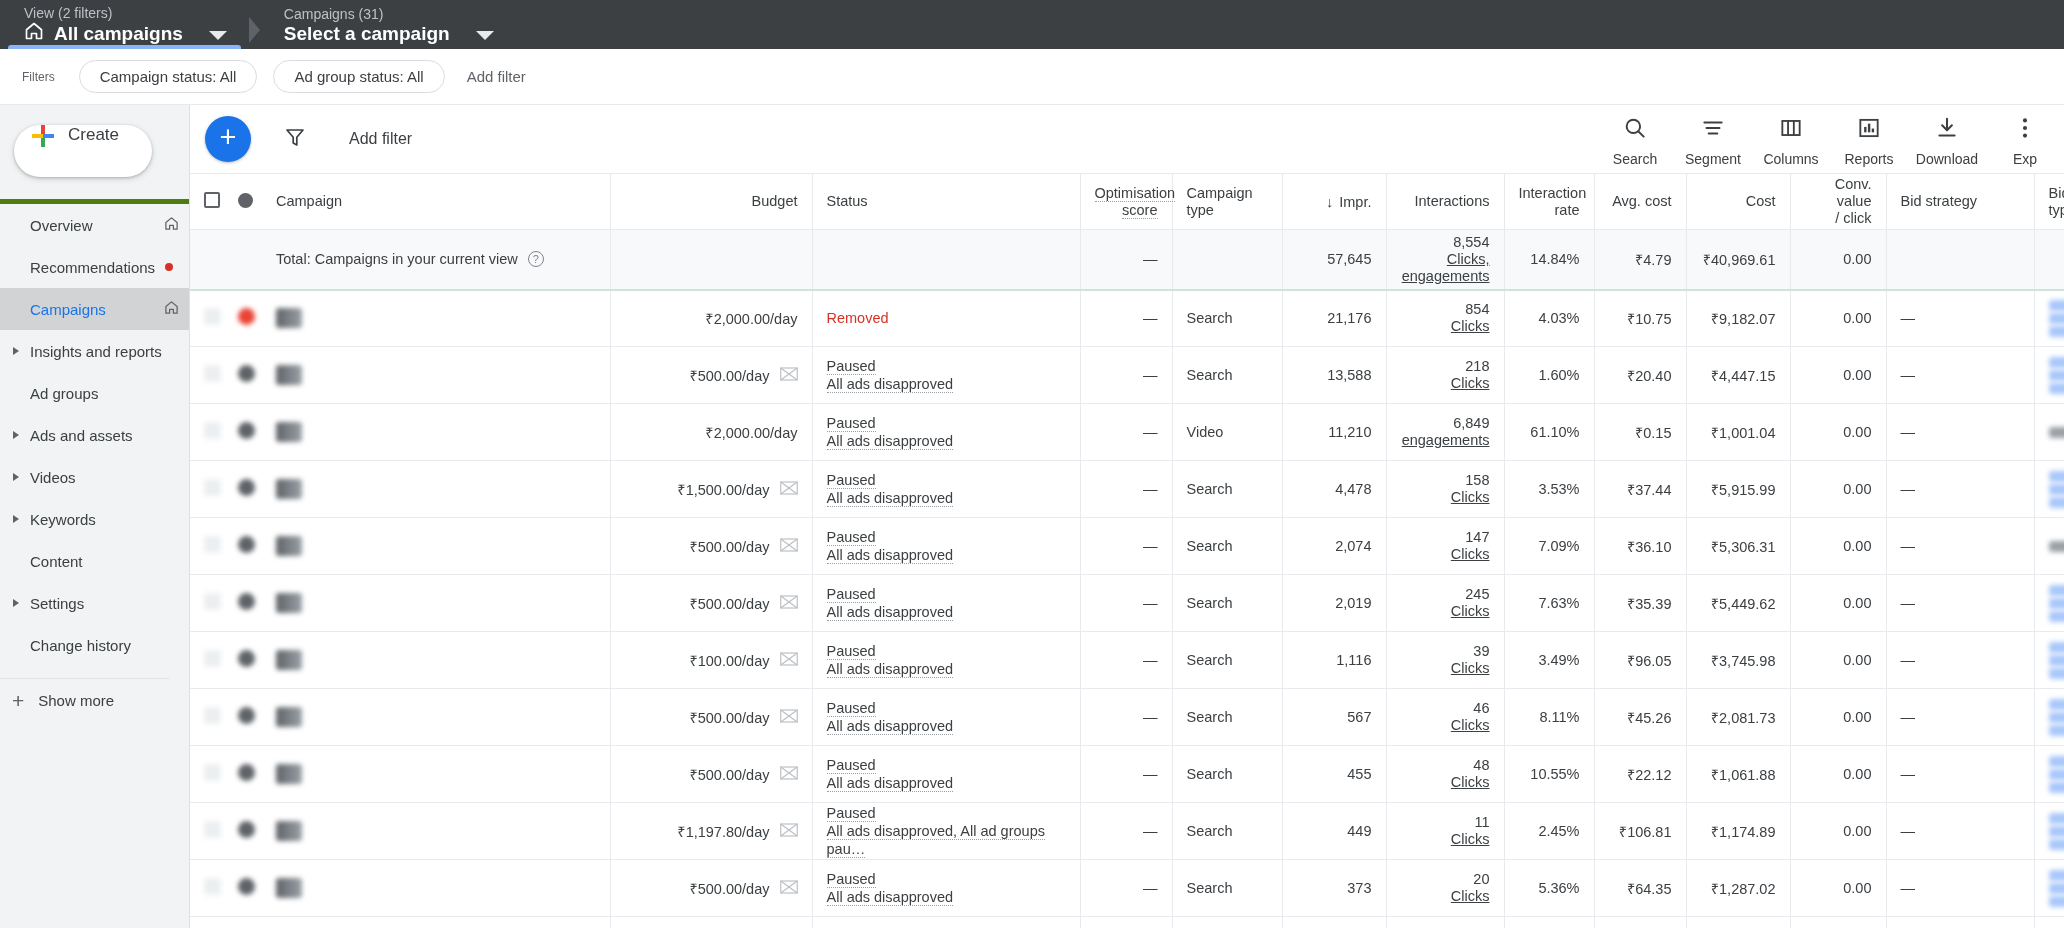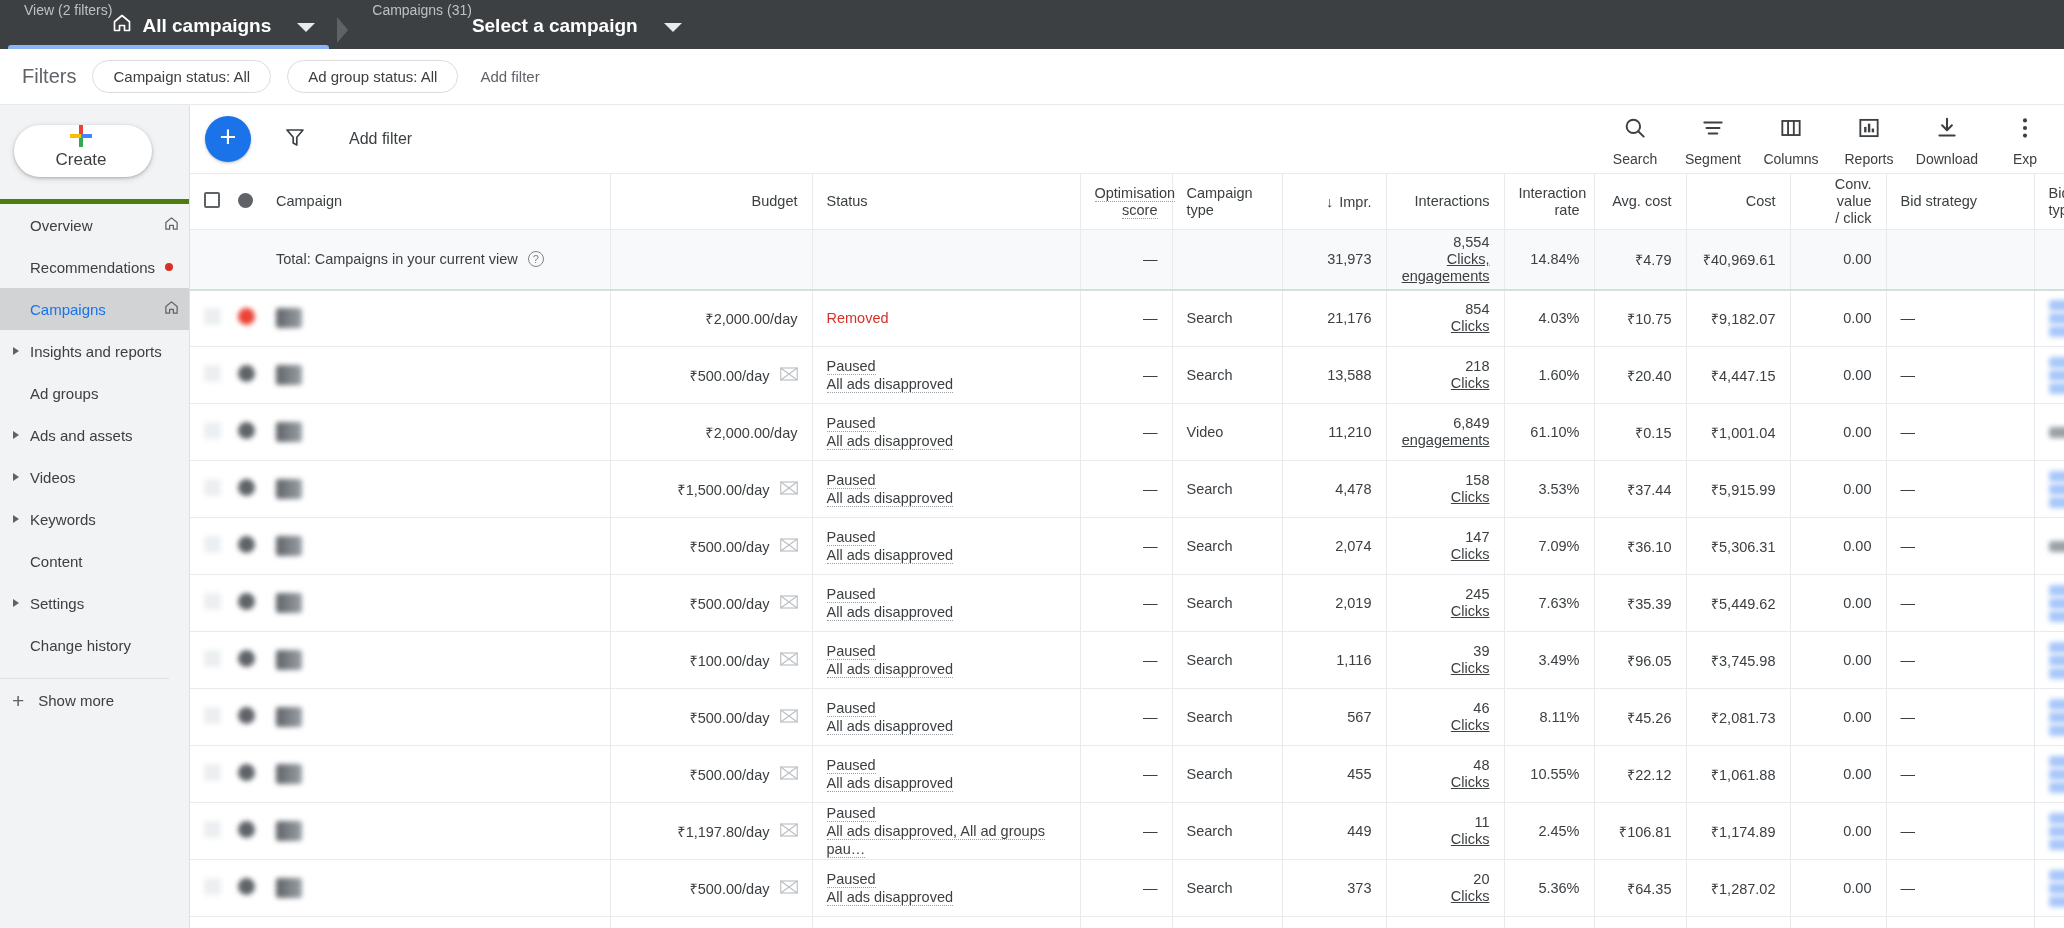--- a/index.html
+++ b/index.html
@@ -10,21 +10,21 @@
     -webkit-font-smoothing: antialiased;
   }
 
   
   .topbar {
     position: absolute; top: 0; left: 0; width: 2064px; height: 49px;
     background: #3c4043; display: flex; align-items: flex-start;
   }
   .tb-seg {
     position: relative; height: 49px; padding: 2px 22px 0 24px;
-    display: flex; flex-direction: row; justify-content: center;
+    display: flex; flex-direction: column; justify-content: center;
   }
   .tb-seg.active::after {
     content: ""; position: absolute; left: 8px; right: 8px; bottom: 0;
     height: 4px; background: #8ab4f8; border-radius: 3px 3px 0 0;
   }
   .tb-sub { font-size: 14px; color: #bdc1c6; line-height: 16px; }
   .tb-main {
     font-size: 19px; color: #ffffff; font-weight: bold; line-height: 24px;
     display: flex; align-items: center; gap: 10px; white-space: nowrap;
   }
@@ -40,39 +40,39 @@
     border-top: 13px solid transparent; border-bottom: 13px solid transparent;
     border-left: 11px solid #5f6368;
   }
 
   
   .filterbar {
     position: absolute; top: 49px; left: 0; width: 2064px; height: 56px;
     background: #fff; display: flex; align-items: center;
     padding-left: 22px; gap: 16px; border-bottom: 1px solid #e8eaed;
   }
-  .fb-label { font-size: 20px; color: #5f6368; }
+  .fb-label { font-size: 12px; color: #5f6368; margin-right: 8px; }
   .chip {
     border: 1px solid #dadce0; border-radius: 20px; padding: 7px 20px;
     font-size: 15px; color: #3c4043; background: #fff; white-space: nowrap;
     cursor: pointer;
   }
   .fb-add { font-size: 15px; color: #5f6368; cursor: pointer; padding: 6px 6px; }
 
   
   .sidebar {
     position: absolute; top: 105px; left: 0; width: 190px; height: 823px;
     background: #f1f3f4; border-right: 1px solid #e0e0e0;
   }
   .create-wrap { padding: 20px 18px 22px 14px; }
   .create-btn {
-    display: flex; align-items: center; gap: 3px;
+    display: flex; align-items: flex-start; gap: 14px;
     background: #fff; border-radius: 26px; height: 52px; padding: 0 22px 0 18px;
     box-shadow: 0 1px 3px rgba(60,64,67,.30), 0 2px 6px rgba(60,64,67,.15);
-    cursor: pointer; width: 138px; flex-direction: column;
+    cursor: pointer; width: 138px;
   }
   .create-label { font-size: 17px; color: #3c4043; }
   .gplus { position: relative; width: 22px; height: 22px; flex: 0 0 22px; }
   .gplus i { position: absolute; display: block; }
   .gplus .gv { width: 4px; height: 22px; left: 9px; top: 0; }
   .gplus .gh { width: 22px; height: 4px; left: 0; top: 9px; }
   .gplus .g1 { background: #ea4335; height: 11px; top: 0; }
   .gplus .g2 { background: #34a853; height: 11px; top: 11px; }
   .gplus .g3 { background: #fbbc04; width: 11px; left: 0; }
   .gplus .g4 { background: #4285f4; width: 11px; left: 11px; }
@@ -464,21 +464,21 @@
           <td class="left">
             <span class="total-label">
               <span>Total: Campaigns in your current view</span>
               <span class="qmark">?</span>
             </span>
           </td>
           <td></td>
           <td></td>
           <td class="right">—</td>
           <td></td>
-          <td class="right">31,973</td>
+          <td class="right">57,645</td>
           <td class="right">
             <span class="inter-main">8,554</span>
             <span class="inter-sub">Clicks,</span>
             <span class="inter-sub">engagements</span>
           </td>
           <td class="right">14.84%</td>
           <td class="right">₹4.79</td>
           <td class="right">₹40,969.61</td>
           <td class="right">0.00</td>
           <td></td>

